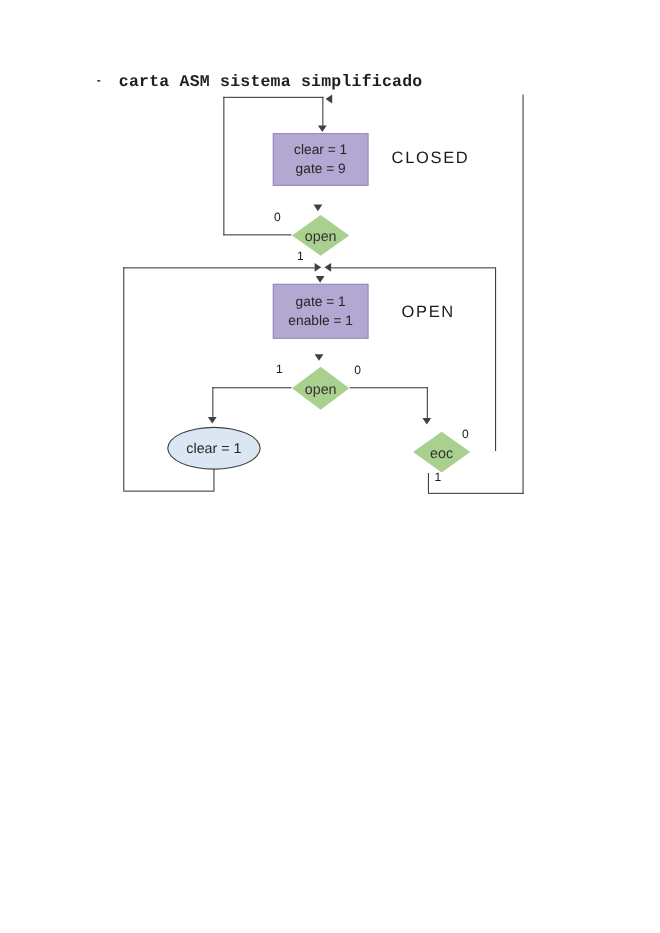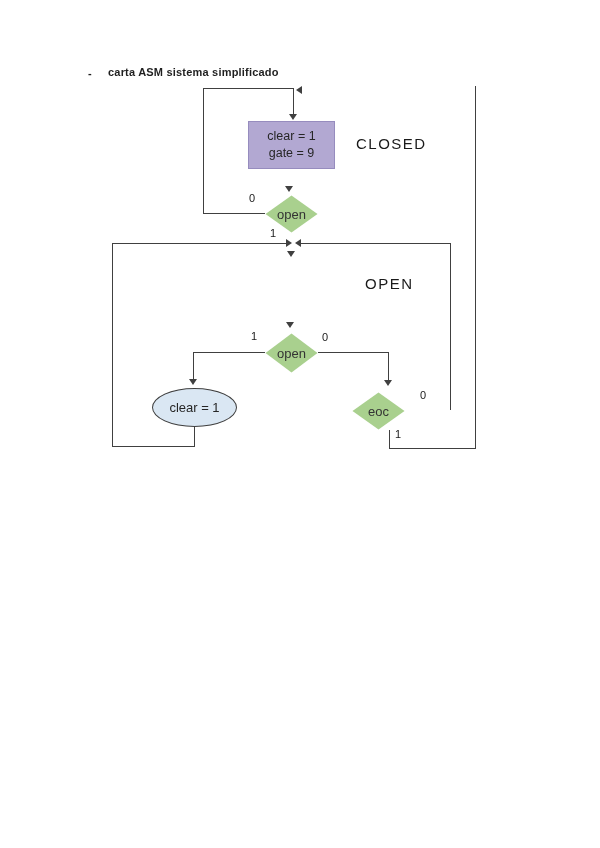--- a/index.html
+++ b/index.html
@@ -5,21 +5,21 @@
   html,body{margin:0;padding:0;}
   body{
     width:600px;height:848px;background:#ffffff;position:relative;
     font-family:"Liberation Sans", sans-serif;
     color:var(--text,#1f1f1f);
   }
   .page{position:absolute;left:0;top:0;width:600px;height:848px;background:#ffffff;overflow:hidden;}
 
   .title-row{position:absolute;left:86px;top:66px;width:320px;}
   .bullet{position:absolute;left:2px;top:1px;font-size:11px;font-weight:bold;}
-  .title{position:absolute;left:22px;top:0;font-size:11px;font-weight:bold;letter-spacing:0.2px;white-space:nowrap;}
+  .title{position:absolute;left:22px;top:0;font-size:15px;font-weight:bold;letter-spacing:0.2px;white-space:nowrap;font-family:Liberation Mono, monospace;}
 
   .diagram{position:absolute;left:0;top:0;width:600px;height:840px;}
 
   .ln{position:absolute;background:var(--line,#404040);}
 
   .arr{position:absolute;width:0;height:0;}
   .arr-down{border-left:4px solid transparent;border-right:4px solid transparent;border-top:6px solid var(--line,#404040);}
   .arr-left{border-top:4px solid transparent;border-bottom:4px solid transparent;border-right:6px solid var(--line,#404040);}
   .arr-right{border-top:4px solid transparent;border-bottom:4px solid transparent;border-left:6px solid var(--line,#404040);}
 
@@ -87,41 +87,45 @@
     <div class="arr arr-down" style="left:286px;top:322px"></div>
     <div class="arr arr-down" style="left:189px;top:379px"></div>
     <div class="arr arr-down" style="left:384px;top:380px"></div>
 
     <div class="state-box" style="left:248px;top:121px;width:87px;height:48px">
       <div>clear = 1</div>
       <div>gate = 9</div>
     </div>
     <div class="state-name" style="left:356px;top:135px">CLOSED</div>
 
+    <div class="state-box" style="left:248px;top:258px;width:87px;height:50px">
+      <div>gate = 1</div>
+      <div>enable = 1</div>
+    </div>
     <div class="state-name" style="left:365px;top:275px">OPEN</div>
 
     <div class="diamond" style="left:265px;top:195px;width:53px;height:38px">
       <svg width="53" height="38" viewBox="0 0 53 38">
         <polygon points="26.5,0.5 52.5,19 26.5,37.5 0.5,19" fill="#a9d08e"></polygon>
       </svg>
       <div class="dlabel">open</div>
     </div>
     <div class="branch" style="left:249px;top:192px">0</div>
     <div class="branch" style="left:270px;top:227px">1</div>
 
     <div class="diamond" style="left:265px;top:333px;width:53px;height:40px">
       <svg width="53" height="40" viewBox="0 0 53 40">
         <polygon points="26.5,0.5 52.5,20 26.5,39.5 0.5,20" fill="#a9d08e"></polygon>
       </svg>
       <div class="dlabel">open</div>
     </div>
     <div class="branch" style="left:251px;top:330px">1</div>
     <div class="branch" style="left:322px;top:331px">0</div>
 
-    <div class="diamond" style="left:352px;top:392px;width:53px;height:38px">
+    <div class="diamond" style="left:375px;top:392px;width:53px;height:38px">
       <svg width="53" height="38" viewBox="0 0 53 38">
         <polygon points="26.5,0.5 52.5,19 26.5,37.5 0.5,19" fill="#a9d08e"></polygon>
       </svg>
       <div class="dlabel">eoc</div>
     </div>
     <div class="branch" style="left:420px;top:389px">0</div>
     <div class="branch" style="left:395px;top:428px">1</div>
 
     <div class="ellipse" style="left:152px;top:388px;width:85px;height:39px">
       <span>clear = 1</span>

